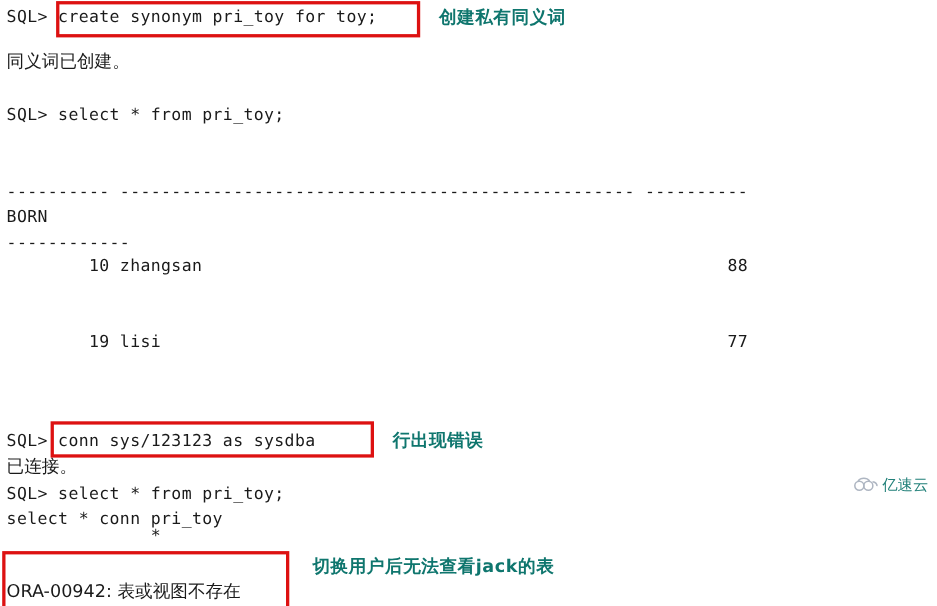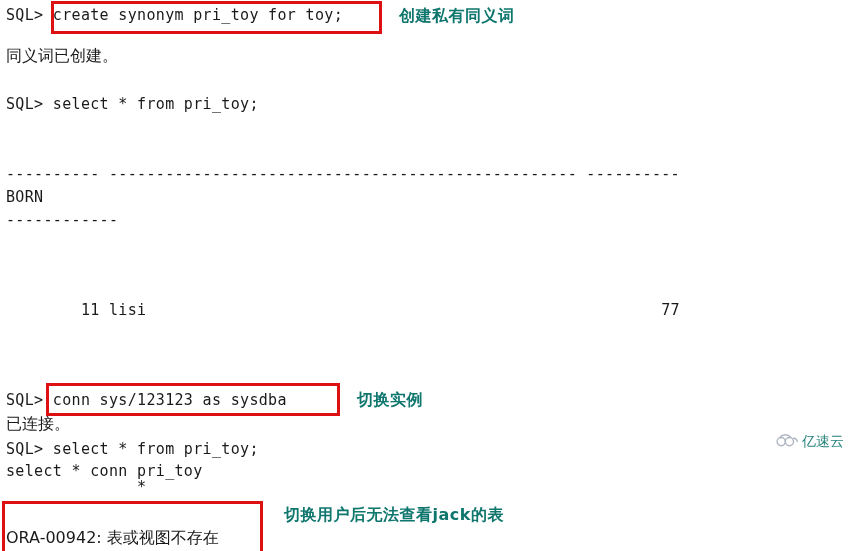--- a/index.html
+++ b/index.html
@@ -89,22 +89,23 @@
 
   <div class="term" style="left:6px; top:95px;">SQL&gt; select * from pri_toy;</div>
 
 
   <div class="term" style="left:6px; top:165px;">---------- -------------------------------------------------- ----------</div>
 
   <div class="term" style="left:6px; top:188px;">BORN</div>
 
   <div class="term" style="left:6px; top:211px;">------------</div>
 
+  <div class="term" style="left:6px; top:232px;">        10 zhangsan                                                   88</div>
 
-  <div class="term" style="left:6px; top:301px;">        11 lisi                                                       77</div>
+  <div class="term" style="left:6px; top:301px;">        19 lisi                                                       77</div>
 
   <div class="term" style="left:6px; top:391px;">SQL&gt; conn sys/123123 as sysdba</div>
 
   <div class="term cjk" style="left:6px; top:415px;">已连接。</div>
 
   <div class="term" style="left:6px; top:440px;">SQL&gt; select * from pri_toy;</div>
 
   <div class="term" style="left:6px; top:462px;">select * conn pri_toy</div>
 
   <div class="term" style="left:6px; top:478px;">              *</div>
@@ -113,21 +114,21 @@
   <div class="term cjk" style="left:6px; top:529px;">ORA-00942: 表或视图不存在</div>
 
   <div class="redbox" style="left:51px; top:1px; width:331px; height:33px;"></div>
 
   <div class="redbox" style="left:46px; top:383px; width:294px; height:33px;"></div>
 
   <div class="redbox" style="left:2px; top:501px; width:261px; height:53px;"></div>
 
   <div class="annot" style="left:399px; top:6px;">创建私有同义词</div>
 
-  <div class="annot" style="left:357px; top:390px;">切换实例</div>
+  <div class="annot" style="left:357px; top:390px;">行出现错误</div>
 
   <div class="annot" style="left:284px; top:505px;">切换用户后无法查看jack的表</div>
 
   <div id="watermark">
     <span>
       <svg width="24" height="15" viewBox="0 0 24 15" aria-hidden="true">
         <g fill="none" stroke="#a8b0bd" stroke-width="1.4">
           <circle cx="6.2" cy="8.6" r="4.1"></circle>
           <circle cx="14.4" cy="8.6" r="4.1"></circle>
           <path d="M5.0 4.2 C7.5 1.0 13.0 0.9 15.6 4.2"></path>

